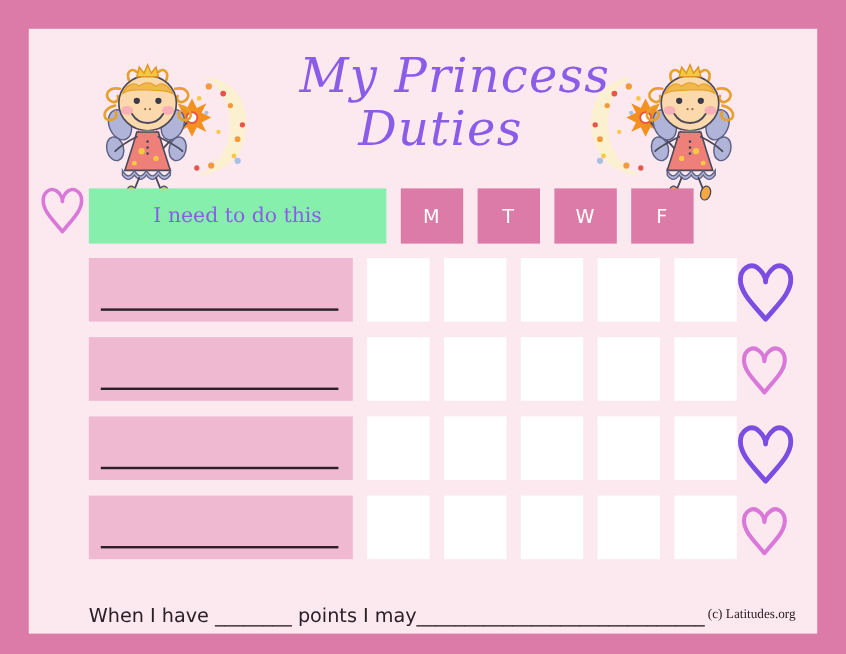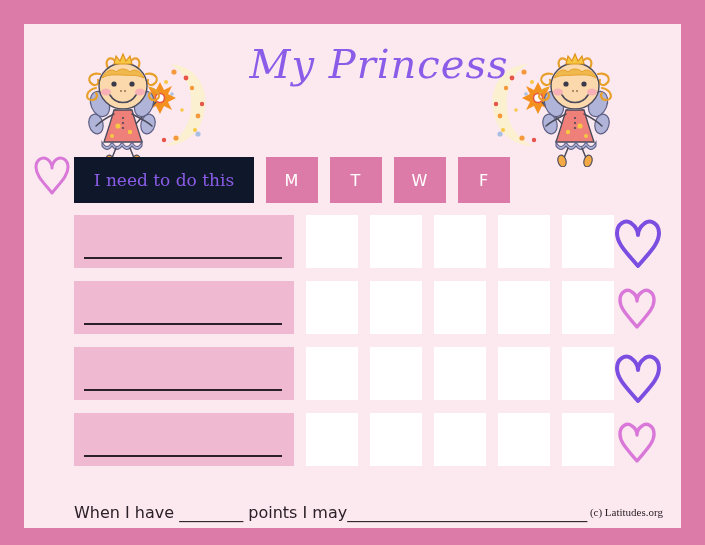--- a/index.html
+++ b/index.html
@@ -67,22 +67,22 @@
   }
   .row {
     position: relative;
     display: flex;
     align-items: stretch;
   }
 
   .hdr-row { height: 46px; margin-bottom: 12px; }
 
   .task-head {
-    width: 180px;
-    background: #0f172a;
+    width: 248px;
+    background: #86efac;
     display: flex;
     align-items: center;
     justify-content: center;
     font-family: "DejaVu Serif", "Liberation Serif", serif;
     font-size: 17px;
     color: #8b5ce8;
   }
   .day-head {
     width: 52px;
     margin-left: 12px;
@@ -299,20 +299,21 @@
         <path d="M80 72 C88 76 96 80 100 84" stroke="#4a4a5a" stroke-width="1.5" fill="none" stroke-linecap="round"></path>
         <path d="M64 106 L60 116" stroke="#4a4a5a" stroke-width="1.5" stroke-linecap="round"></path>
         <path d="M78 106 L82 116" stroke="#4a4a5a" stroke-width="1.5" stroke-linecap="round"></path>
         <ellipse cx="58" cy="119" rx="4" ry="6" fill="#f4a944" stroke="#4a4a5a" stroke-width="1.1" transform="rotate(-16 58 119)"></ellipse>
         <ellipse cx="84" cy="119" rx="4" ry="6" fill="#f4a944" stroke="#4a4a5a" stroke-width="1.1" transform="rotate(16 84 119)"></ellipse>
       </svg>
     </div>
 
     <div class="title">
       <span class="l1">My Princess</span>
+      <span class="l2">Duties</span>
     </div>
 
     <div class="heart" style="left:8px; top:128px;">
       <svg width="40" height="44" viewBox="0 0 40 44">
         <path d="M20 41 C12 31 4 24 4 15 C4 8 10 4 15 7 C18 9 20 13 20 16 C20 13 22 9 25 7 C30 4 36 8 36 15 C36 24 28 31 20 41 Z" fill="none" stroke="#d978d8" stroke-width="3" stroke-linecap="round" stroke-linejoin="round"></path>
       </svg>
     </div>
 
     <div class="heart" style="left:588px; top:190px;">
       <svg width="52" height="56" viewBox="0 0 52 56">

